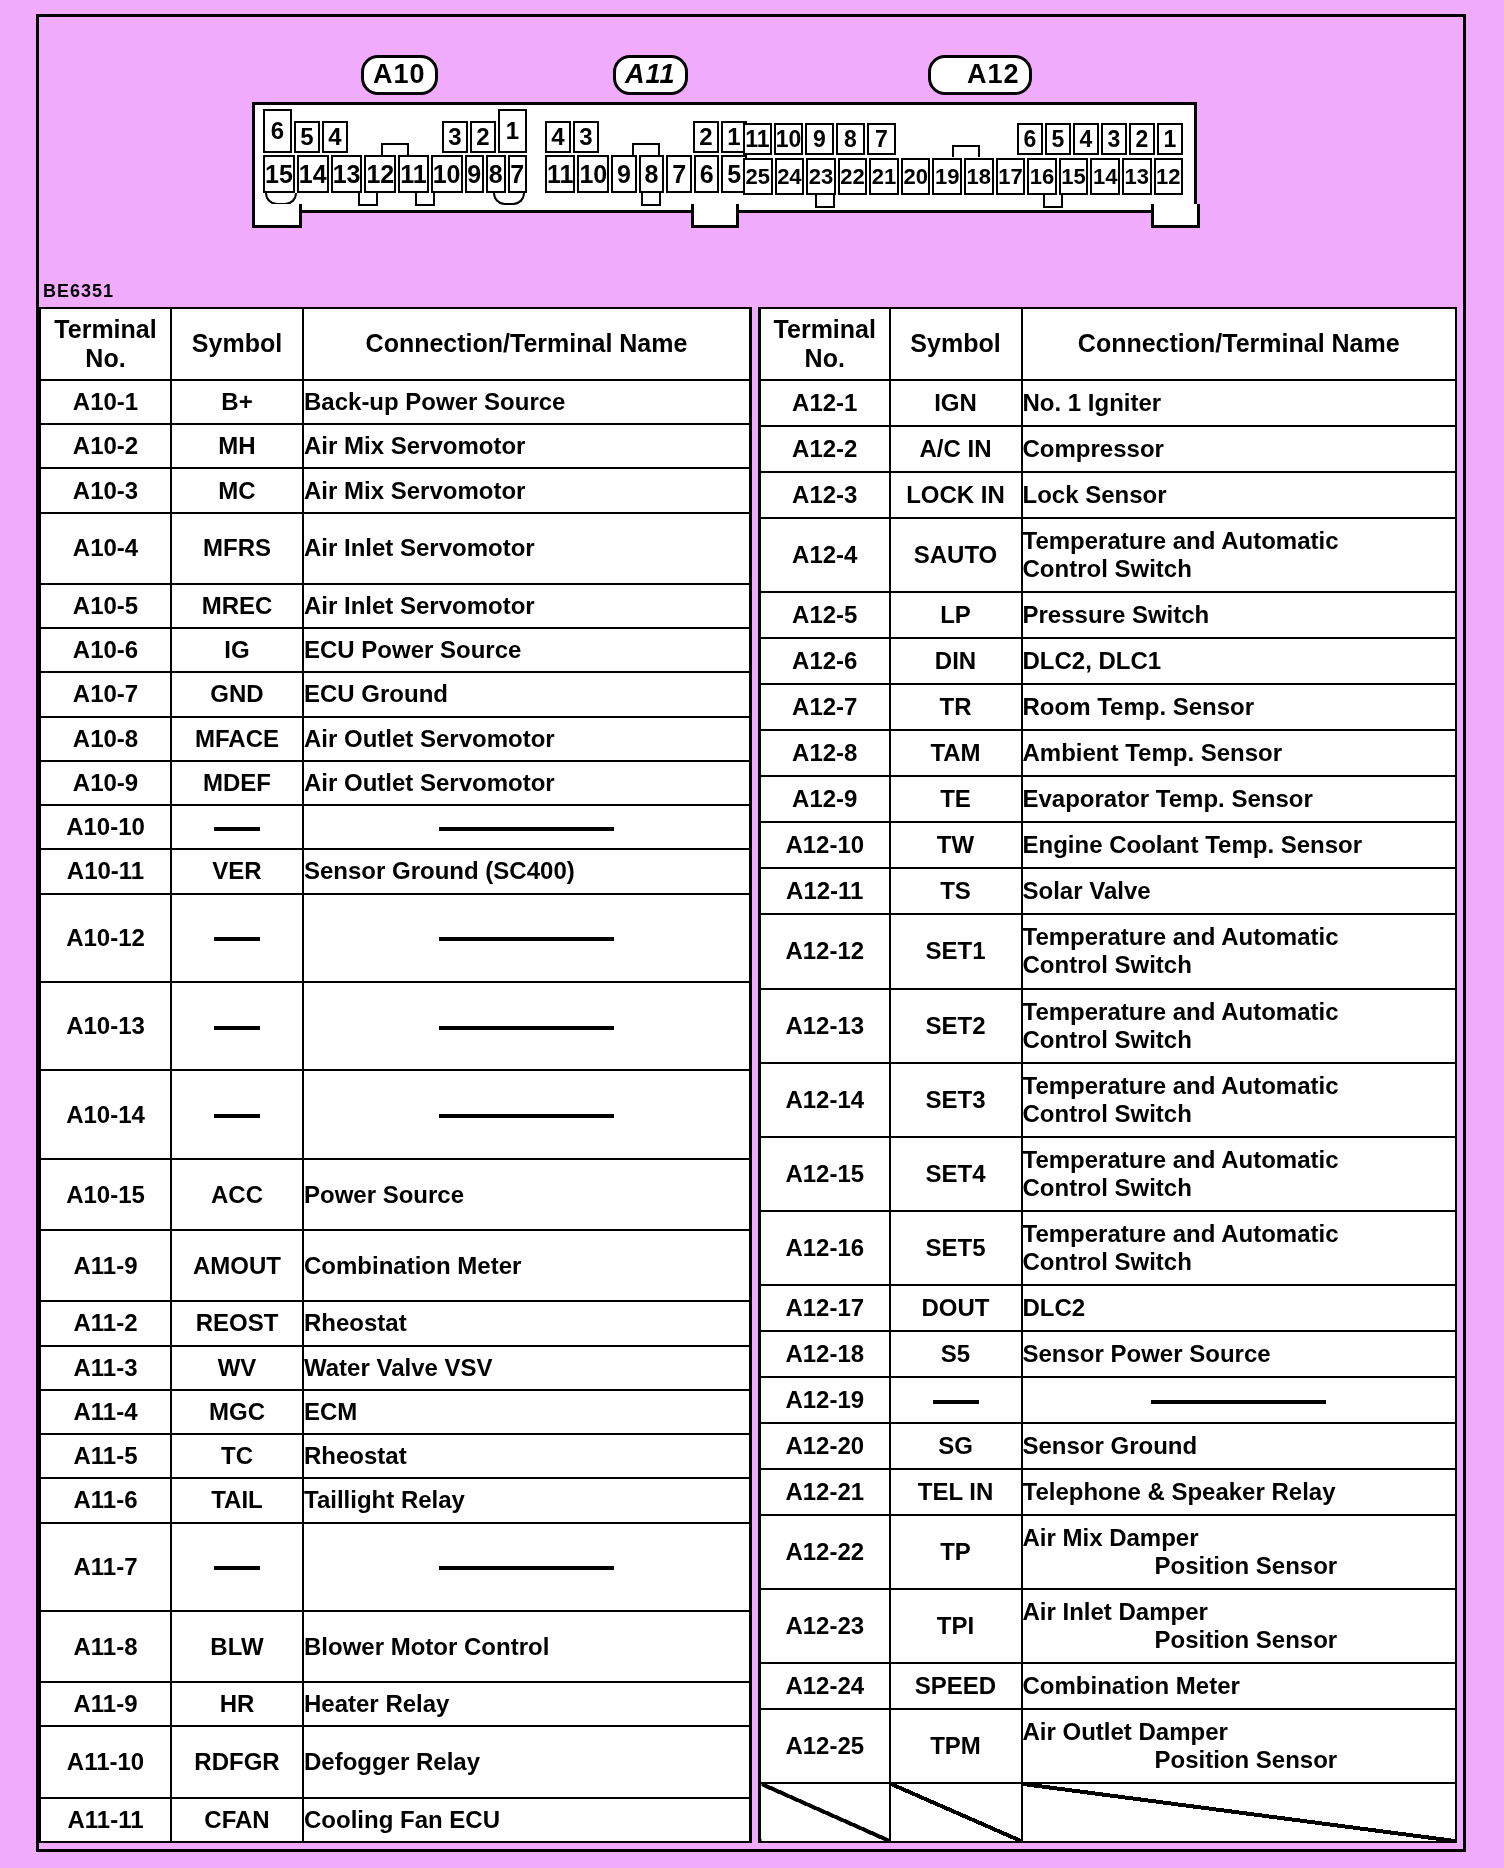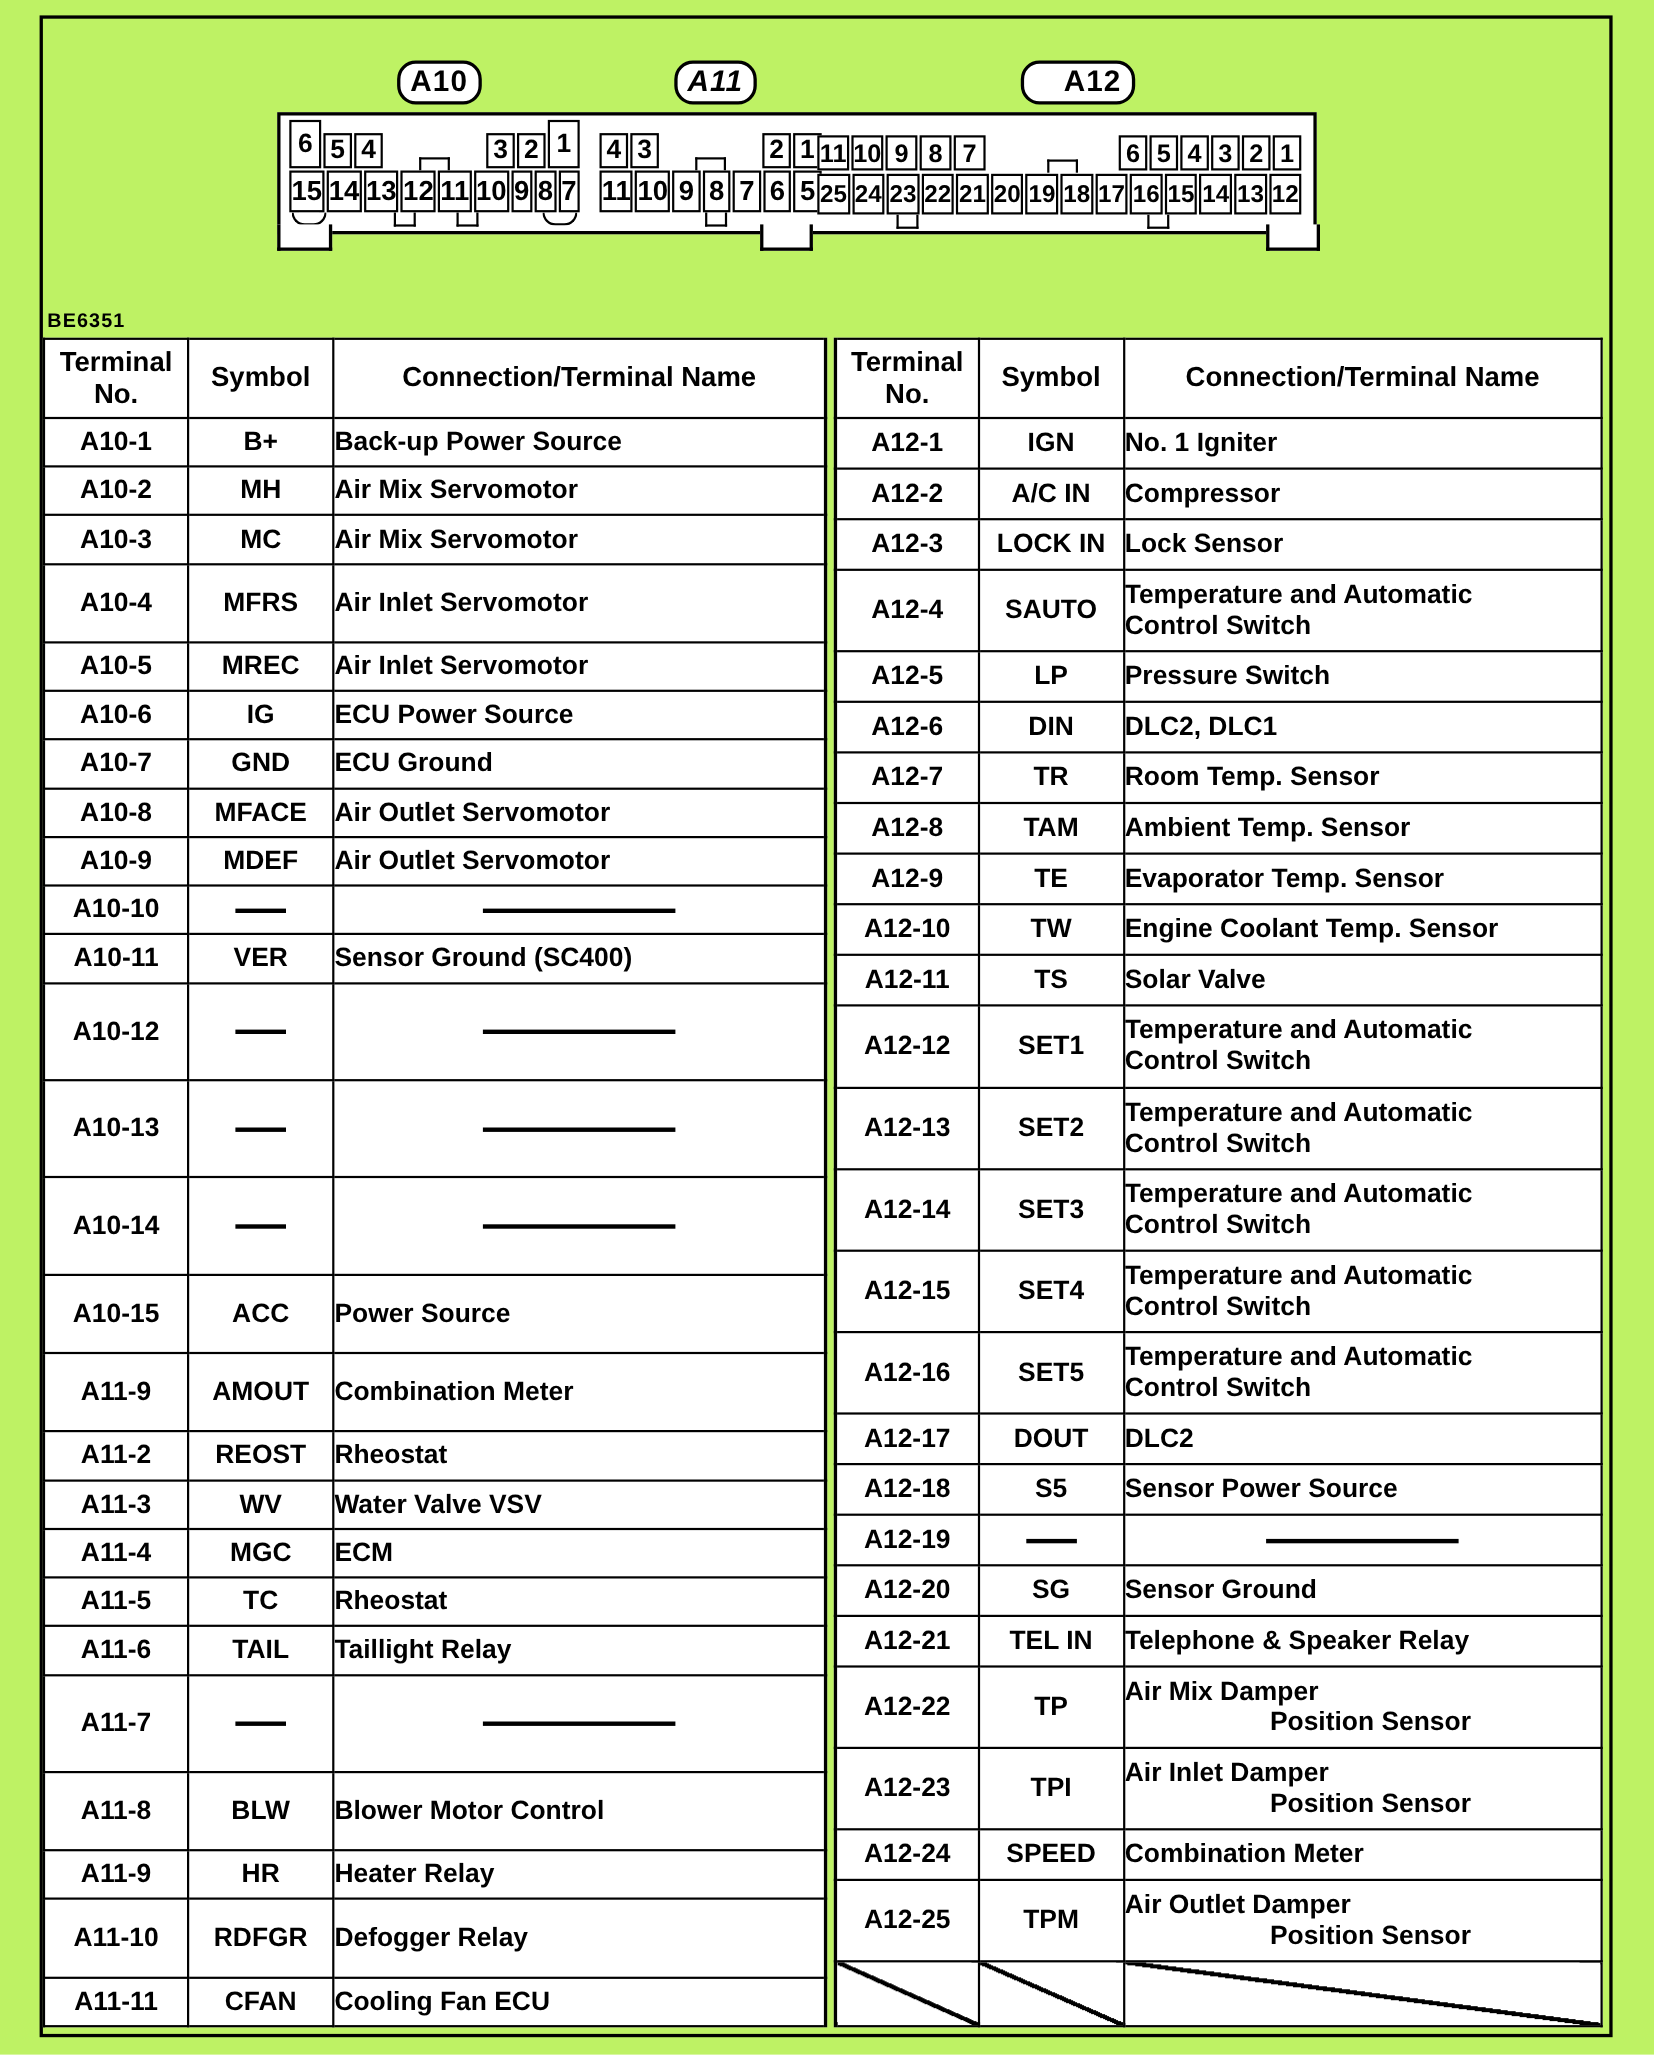--- a/index.html
+++ b/index.html
@@ -1,16 +1,16 @@
 <!DOCTYPE html>
 <html><head>
 <meta charset="utf-8">
 <style>
   html,body{margin:0;padding:0;background:#fff;}
-  .page{position:relative;width:1504px;height:1868px;background:#bef264;color:#000;
+  .page{position:relative;width:1504px;height:1868px;background:#f0abfc;color:#000;
         font-family:"Liberation Sans", sans-serif;overflow:hidden;}
   .frame{position:absolute;left:36px;top:14px;width:1424px;height:1832px;border:3px solid #000;}
 
   
   .oval{position:absolute;top:38px;border:3px solid #000;border-radius:17px;
         font-size:27px;font-weight:bold;padding:1px 9px 2px 9px;letter-spacing:1px;background:#fff;}
   .oval-a10{left:322px;} .oval-a11{left:574px;font-style:italic;} .oval-a12{left:889px;padding-left:36px;}
   .conn-body{position:absolute;left:213px;top:85px;width:939px;height:105px;border:3px solid #000;background:#fff;}
   .conn-group{position:absolute;top:0;height:99px;}
   .g10{left:8px;width:264px;} .g11{left:290px;width:202px;} .g12{left:488px;width:440px;}

